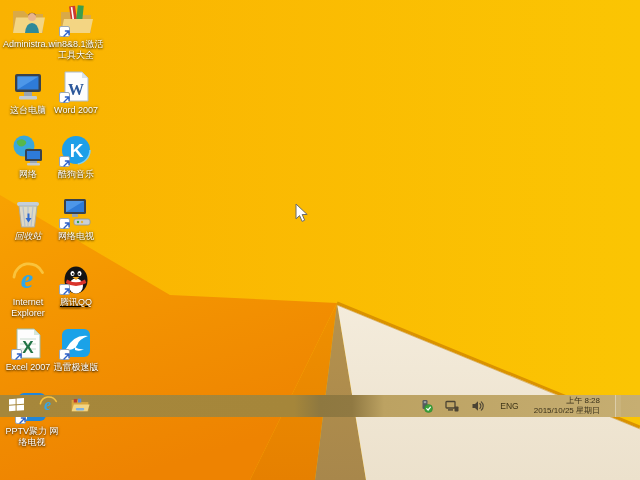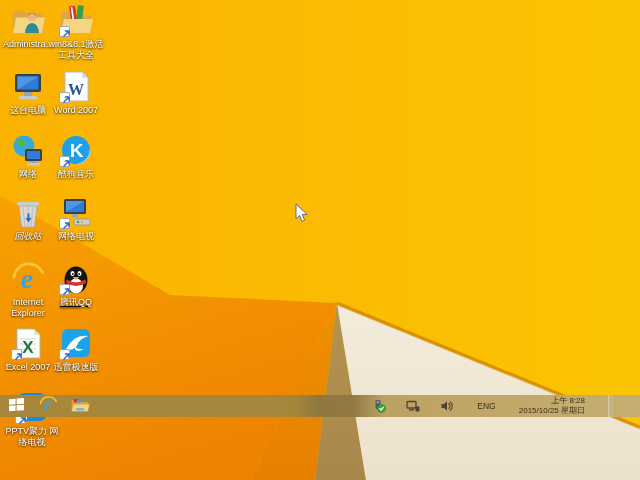--- a/index.html
+++ b/index.html
@@ -18,21 +18,21 @@
 
   
   #cursor{position:absolute;left:295px;top:203px;}
 
   
   #taskbar{position:absolute;left:0;bottom:0;width:640px;height:22px;
     background:linear-gradient(90deg,#A6873B 0%,#A5863A 46%,#8E7840 50%,#907942 55%,#BCA262 60%,#C6AE72 100%);
     display:flex;align-items:center;}
   .tb-btn{width:32px;height:22px;border:none;background:transparent;padding:0;margin:0;
     display:flex;align-items:center;justify-content:center;cursor:pointer;}
-  #tray{position:absolute;right:12px;top:0;height:22px;display:flex;align-items:center;gap:20px;padding-right:14px;}
+  #tray{position:absolute;right:5px;top:0;height:22px;display:flex;align-items:center;gap:12px;padding-right:14px;}
   .tray-ic{width:14px;height:14px;display:flex;align-items:center;justify-content:center;}
   #lang{font-size:8.5px;color:#3E3417;padding:0 3px;}
   #clock{font-size:8px;color:#3A311A;text-align:right;line-height:1.25;padding-right:3px;white-space:nowrap;}
   #showdesk{width:5px;height:22px;border-left:1px solid rgba(255,255,255,.35);background:rgba(255,255,255,.08);}
 </style>
 </head>
 <body>
 
 <div id="screen">
 

